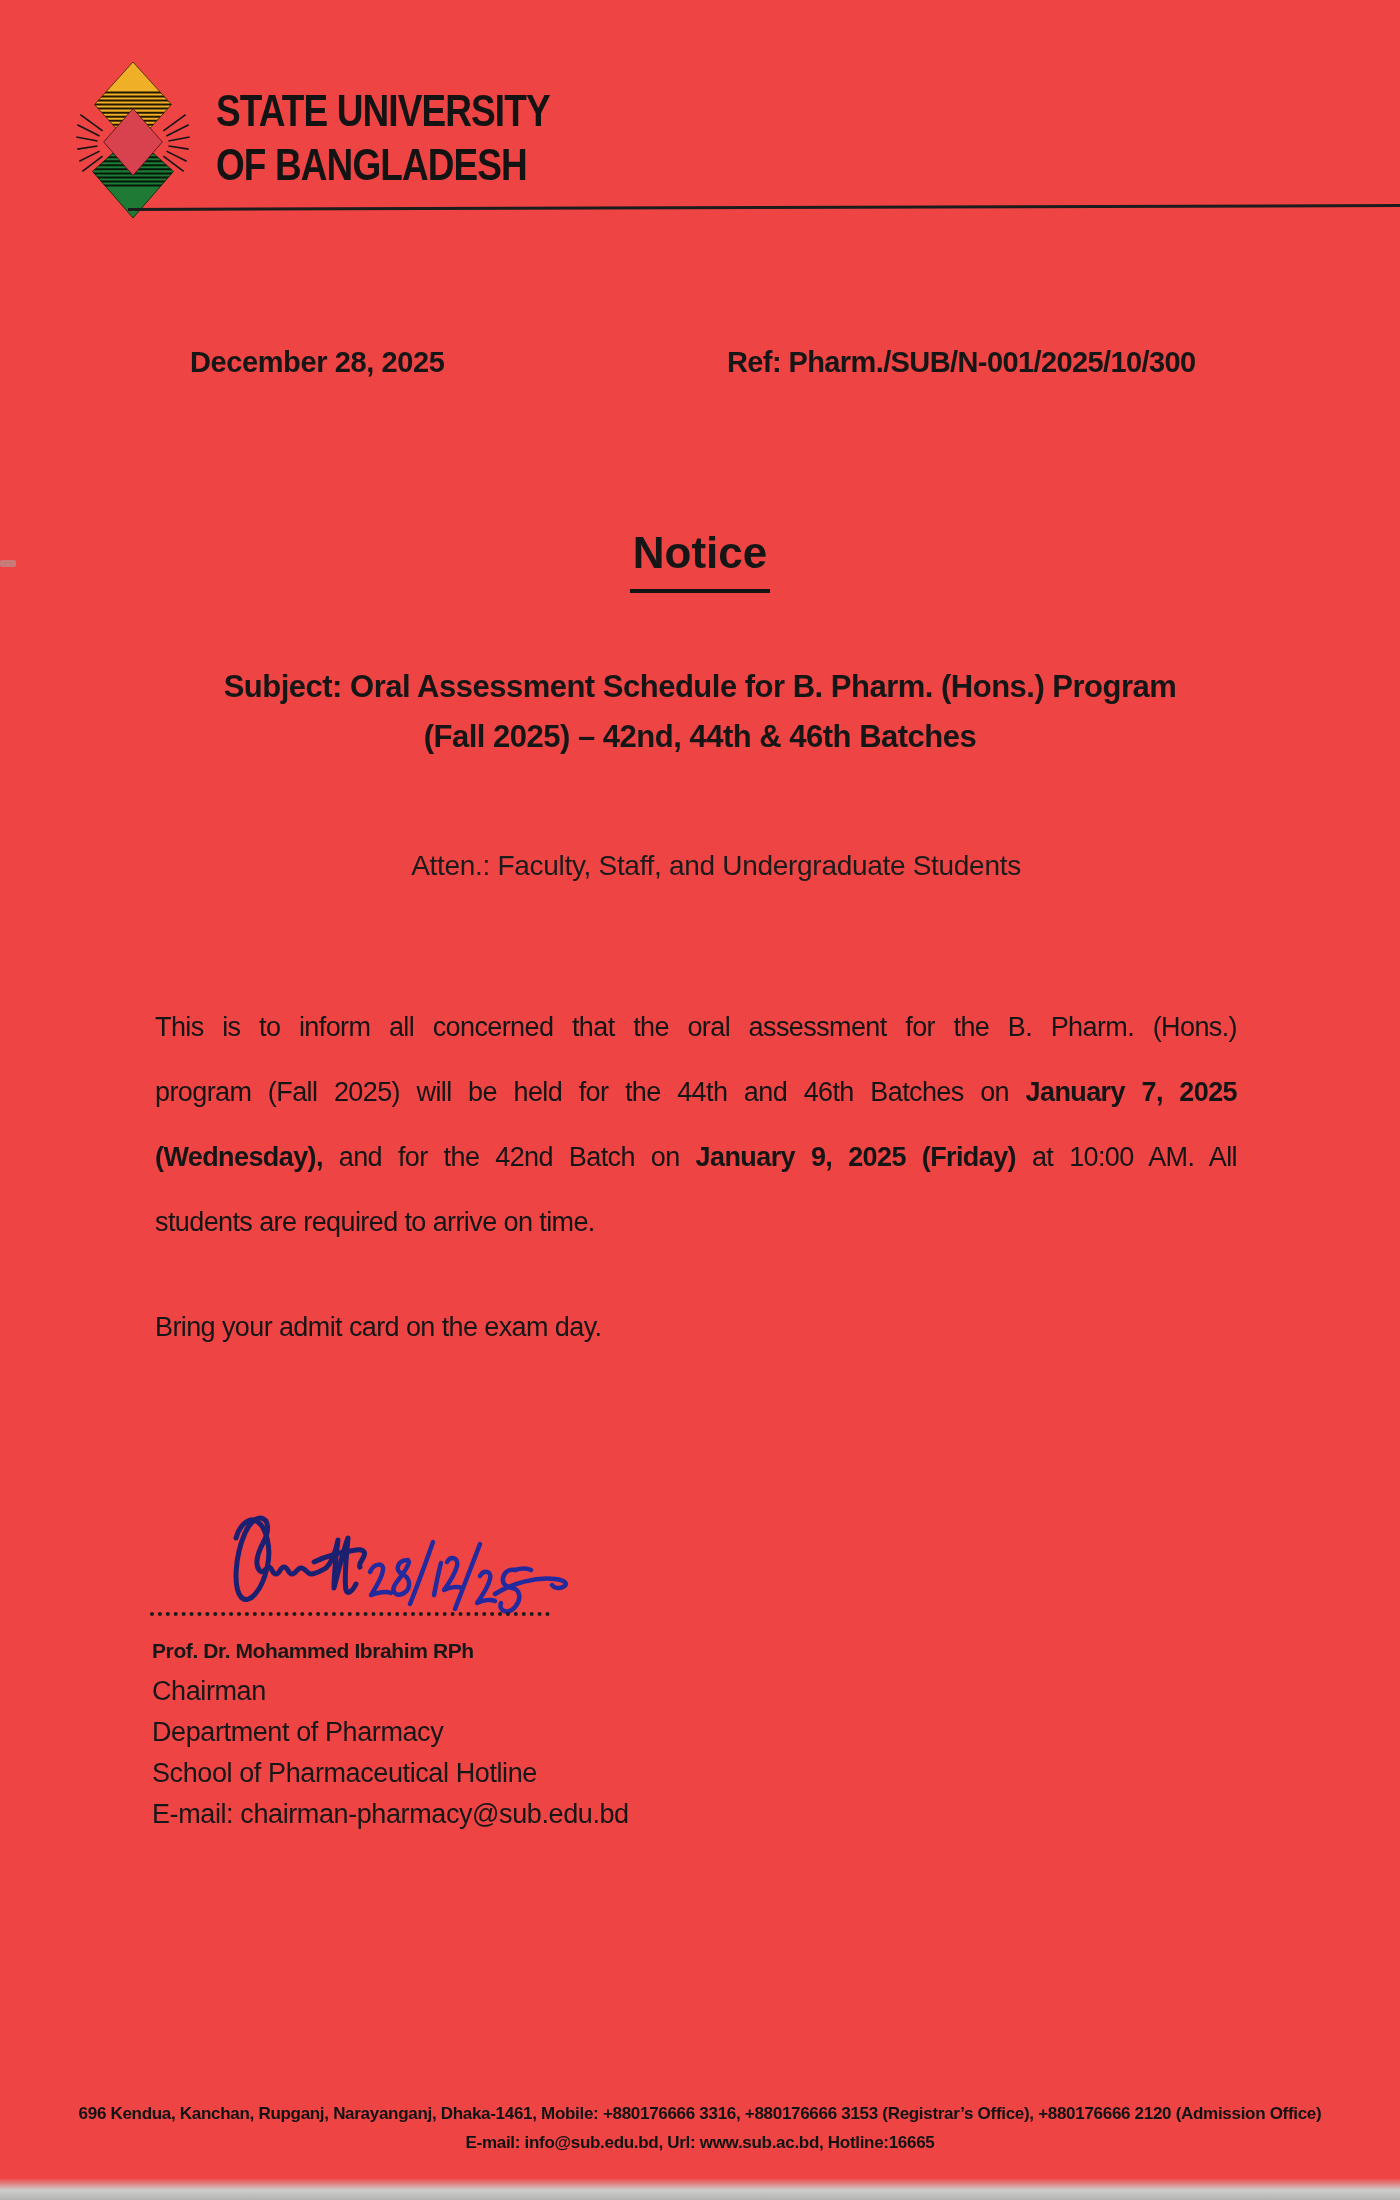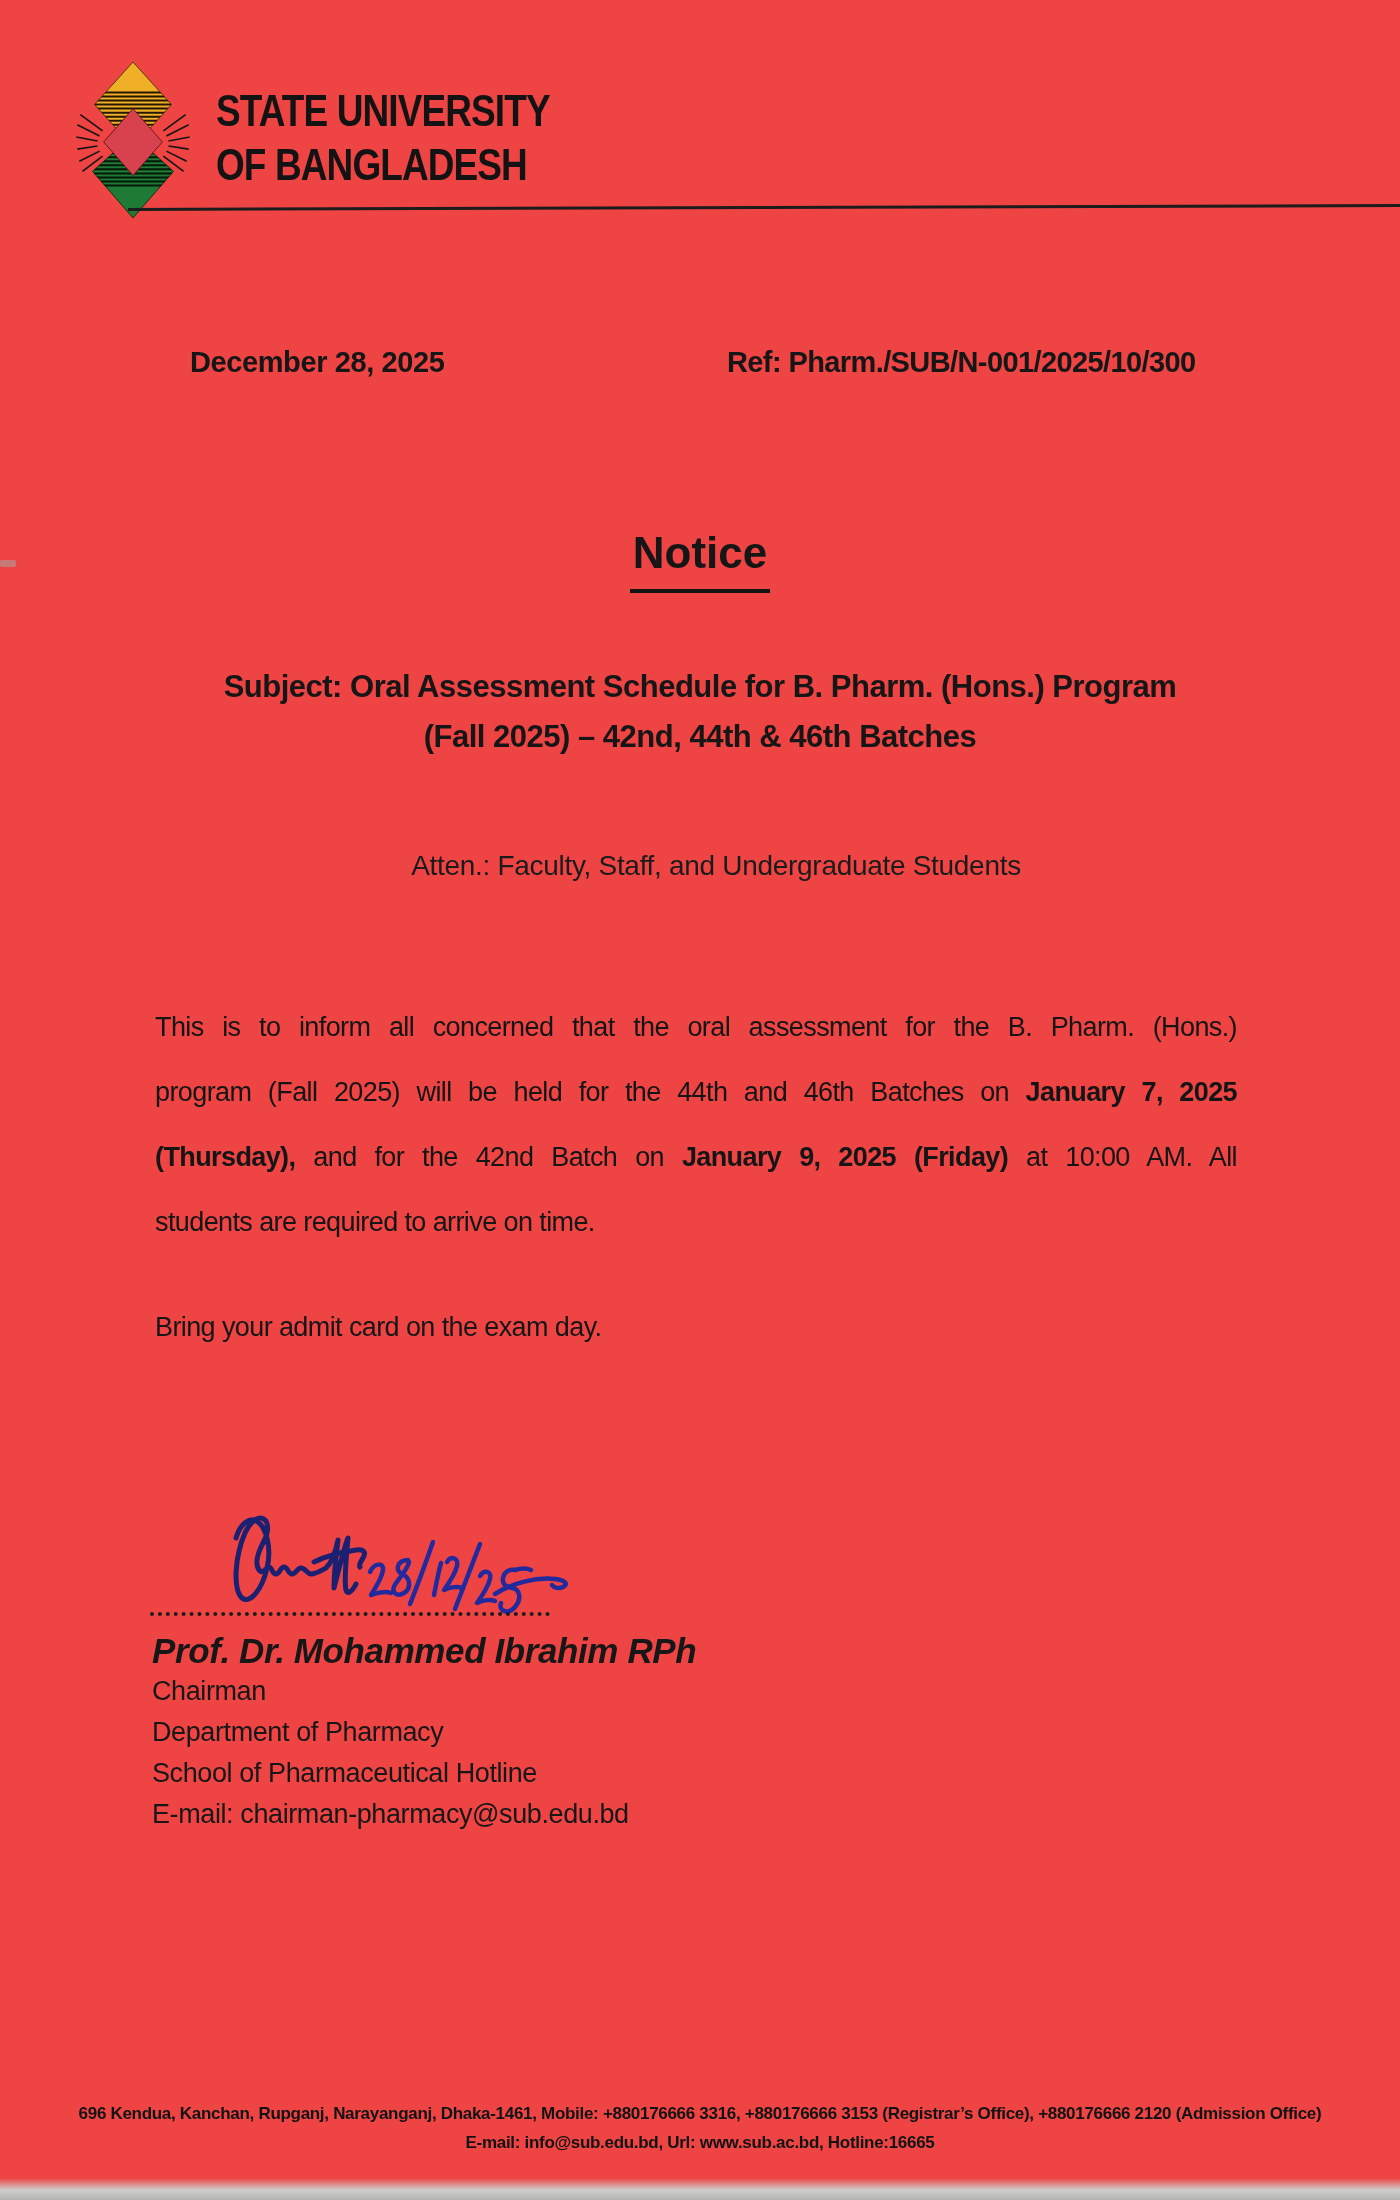--- a/index.html
+++ b/index.html
@@ -28,21 +28,21 @@
   .atten{left:0;top:850px;width:1400px;text-align:center;font-size:28px;letter-spacing:-0.3px;color:#1b1b1b;padding-left:16px;}
   
   .body-block{left:155px;top:995px;width:1082px;font-size:27px;letter-spacing:-0.6px;color:#151515;}
   .body-line{line-height:65px;text-align:justify;text-align-last:justify;white-space:normal;}
   .body-line.last{text-align:left;text-align-last:left;}
   .closing{left:155px;top:1312px;font-size:27px;letter-spacing:-0.6px;}
   
   .sig-svg{left:150px;top:1468px;width:430px;height:150px;}
   .dotline{left:150px;top:1600px;width:400px;height:12px;border-bottom:4px dotted #1c1c1c;}
   .sig-block{left:152px;top:1630px;font-size:27px;line-height:41px;letter-spacing:-0.4px;color:#171717;}
-  .sig-name{font-weight:700;font-size:35px;font-style:italic;}
+  .sig-name{font-weight:700;font-size:21px;}
   
   .footer1{left:0;top:2104px;width:1400px;text-align:center;font-size:17px;font-weight:700;letter-spacing:-0.3px;color:#121212;}
   .footer2{left:0;top:2133px;width:1400px;text-align:center;font-size:17px;font-weight:700;letter-spacing:-0.3px;color:#121212;}
   .bottom-band{left:0;top:2178px;width:1400px;height:22px;
     background:linear-gradient(180deg,rgba(190,190,188,0) 0%,#cdcdcb 55%,#b3b3b1 100%);}
   .edge-mark{left:0px;top:560px;width:16px;height:7px;background:#a8a8a6;opacity:.55;border-radius:2px;}
 </style>
 </head>
 <body>
 
@@ -117,21 +117,21 @@
   <div class="abs subject">
     <div>Subject: Oral Assessment Schedule for B. Pharm. (Hons.) Program</div>
     <div>(Fall 2025) – 42nd, 44th &amp; 46th Batches</div>
   </div>
 
   <div class="abs atten">Atten.: Faculty, Staff, and Undergraduate Students</div>
 
   <div class="abs body-block">
     <div class="body-line"><span>This is to inform all concerned that the oral assessment for the B. Pharm. (Hons.)</span></div>
     <div class="body-line"><span>program (Fall 2025) will be held for the 44th and 46th Batches on </span><b>January 7, 2025</b></div>
-    <div class="body-line"><b>(Thursday),</b><span> and for the 42nd Batch on </span><b>January 9, 2025 (Friday)</b><span> at 10:00 AM. All</span></div>
+    <div class="body-line"><b>(Wednesday),</b><span> and for the 42nd Batch on </span><b>January 9, 2025 (Friday)</b><span> at 10:00 AM. All</span></div>
     <div class="body-line last"><span>students are required to arrive on time.</span></div>
   </div>
 
   <div class="abs closing">Bring your admit card on the exam day.</div>
 
   <svg class="abs sig-svg" viewBox="0 0 430 150">
     <title>28/12/25</title>
     <g fill="none" stroke="#1c2070" stroke-width="5" stroke-linecap="round" stroke-linejoin="round">
       <path d="M86,70 C90,56 100,48 108,54 C116,60 122,80 117,100 C112,122 99,138 91,129
                C83,119 85,88 95,65 C101,52 110,46 116,53

